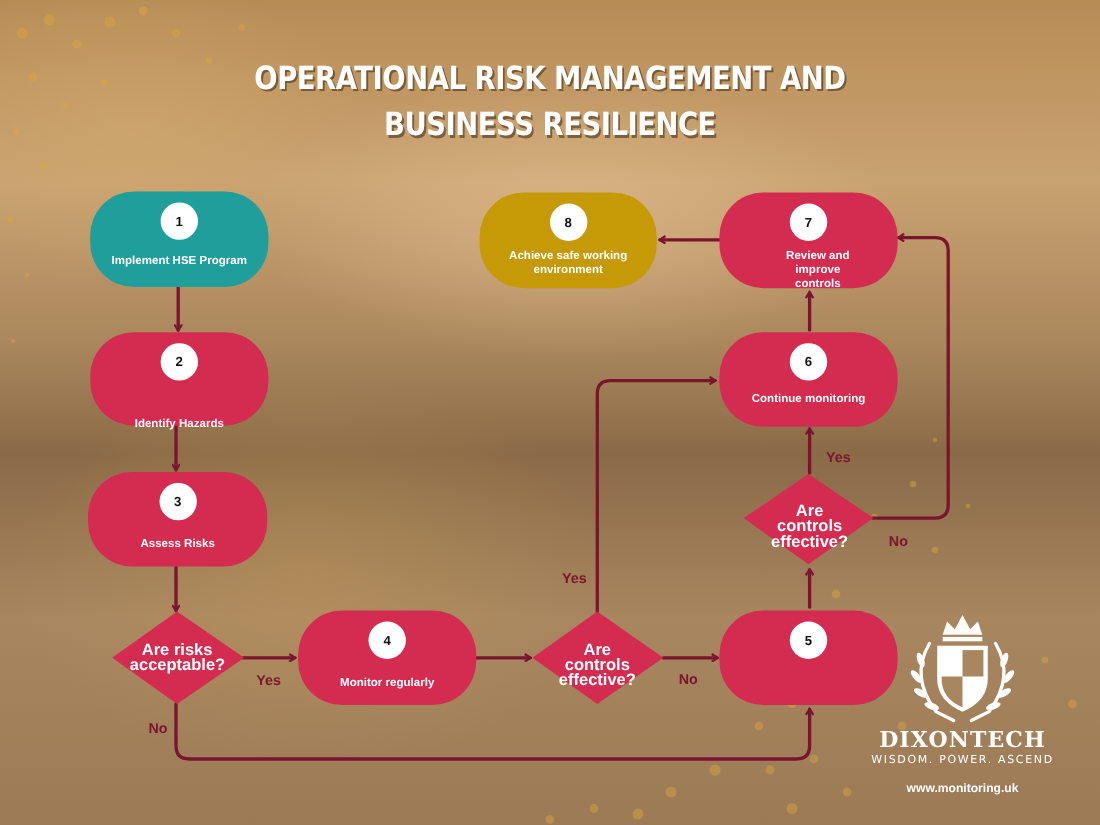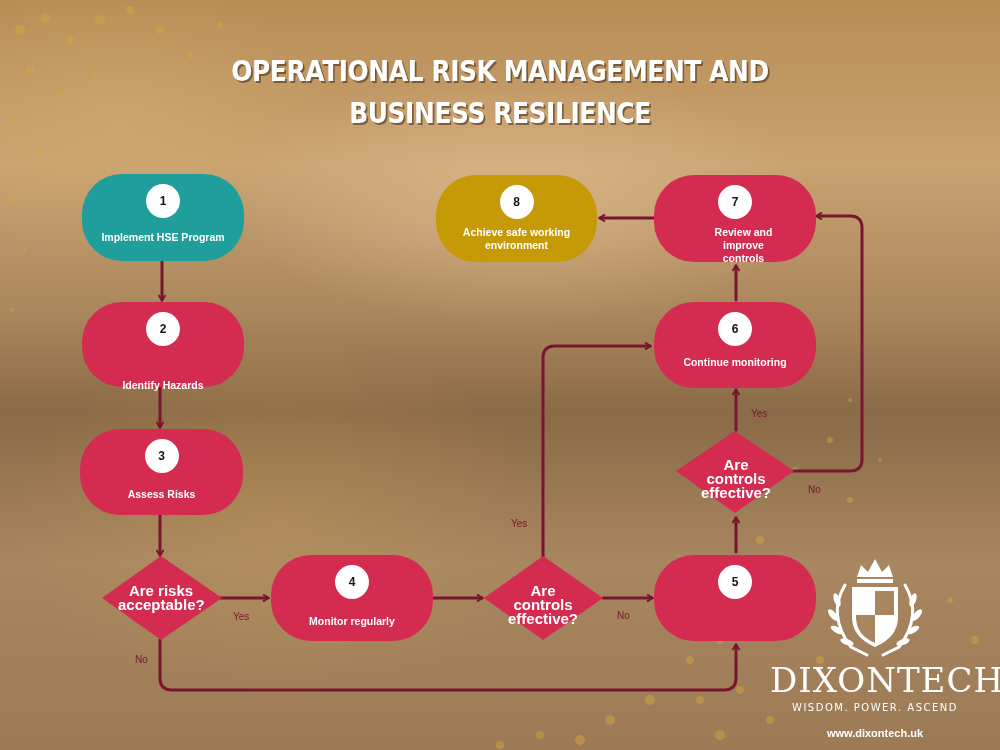--- a/index.html
+++ b/index.html
@@ -18,23 +18,23 @@
       line-height:42px; letter-spacing:-0.5px; text-shadow:2px 2px 0 rgba(60,40,20,0.55); transform:scaleX(0.86); }
     svg.lines { position:absolute; left:0; top:0; }
     .node { position:absolute; border-radius:40px; color:#fff; text-align:center; }
     .node .num { position:absolute; left:50%; top:10px; width:34px; height:34px; margin-left:-17px;
       border-radius:50%; background:#fff; color:#111; font-weight:bold; font-size:12px; line-height:34px; }
     .node .lbl { position:absolute; left:6px; right:6px; font-weight:bold; font-size:10.5px; line-height:13px; }
     .teal { background:#1f9e9b; }
     .red { background:#d42b51; }
     .gold { background:#c69906; }
     .diamond-text { position:absolute; color:#fff; font-weight:bold; font-size:15px; line-height:14px; text-align:center; }
-    .edge-label { position:absolute; color:#7a1530; font-weight:normal; font-size:10px;text-align:right; }
+    .edge-label { position:absolute; color:#7a1530; font-weight:bold; font-size:13px;text-align:right; }
     .brand { position:absolute; left:770px; top:660px; width:210px; text-align:center; color:#fff; }
-    .brand-name { font-family:"DejaVu Serif", serif; font-size:34px; letter-spacing:1px; font-weight:normal; }
+    .brand-name { font-family:"DejaVu Serif", serif; font-size:20px; letter-spacing:1px; font-weight:bold; }
     .brand-tag { font-family:"DejaVu Sans", sans-serif; font-size:10px; letter-spacing:1.5px; margin-top:2px; }
     .brand-url { font-weight:bold; font-size:11px; margin-top:14px; }
   </style>
 </head>
 <body>
 
 <div class="bg"></div>
 
 <svg class="dots" width="1000" height="750">
   <g fill="#d9a93a" opacity="0.45">
@@ -197,14 +197,14 @@
     <ellipse cx="32" cy="87" rx="3" ry="7" transform="rotate(-70 32 87)"></ellipse>
     <ellipse cx="98" cy="45" rx="3" ry="7" transform="rotate(20 98 45)"></ellipse>
     <ellipse cx="102" cy="60" rx="3" ry="7" transform="rotate(40 102 60)"></ellipse>
     <ellipse cx="98" cy="75" rx="3" ry="7" transform="rotate(60 98 75)"></ellipse>
     <ellipse cx="88" cy="87" rx="3" ry="7" transform="rotate(70 88 87)"></ellipse>
   </g>
 </svg>
 <div class="brand">
   <div class="brand-name">DIXONTECH</div>
   <div class="brand-tag">WISDOM.  POWER. ASCEND</div>
-  <div class="brand-url">www.dixontech.uk</div>
+  <div class="brand-url">www.monitoring.uk</div>
 </div>
 
 </body></html>

